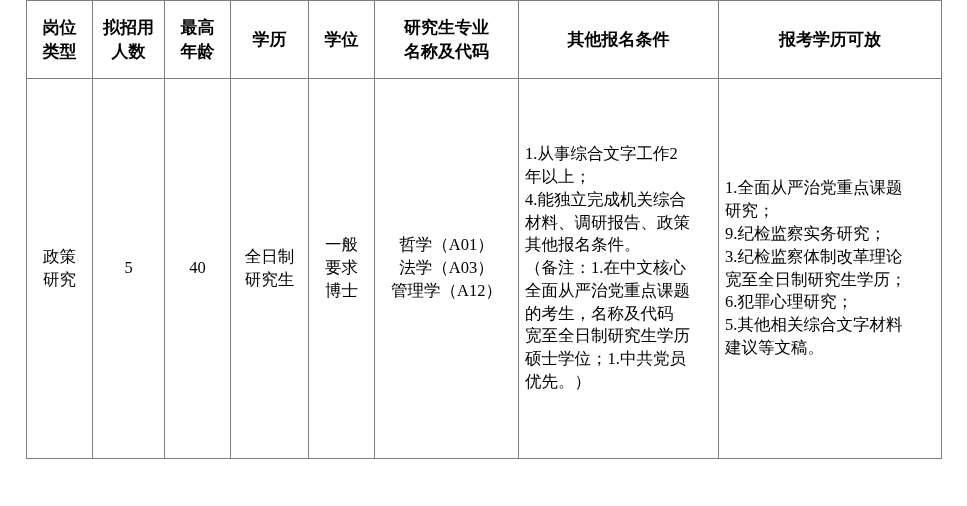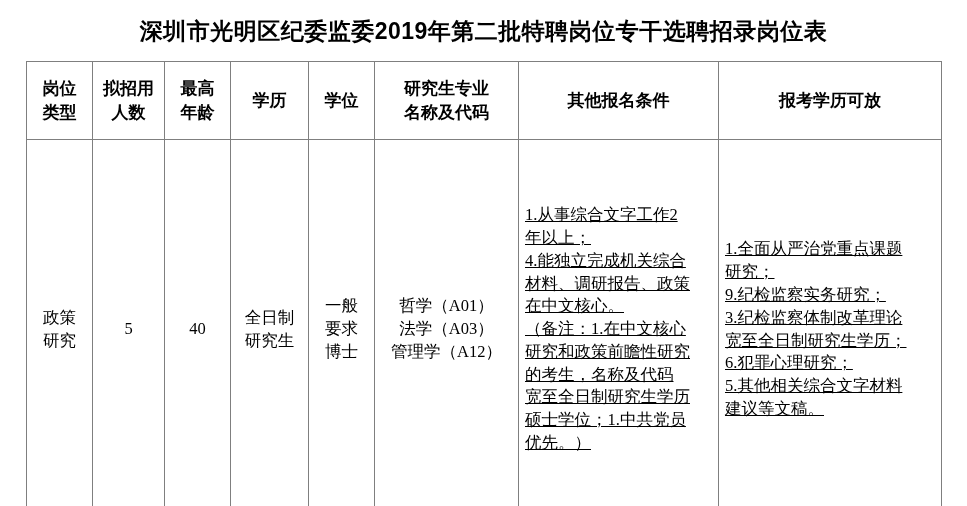--- a/index.html
+++ b/index.html
@@ -78,29 +78,27 @@
   .body-row td {
     height: 380px;
   }
   .para {
     display: block;
   }
   .para.gap {
   }
   .nowrap-lines span {
     display: block;
-    text-decoration: underline;
   }
 </style>
 </head>
 <body>
 
 <div class="page">
 
-  <div class="doc-title">深圳市光明区纪委监委2019年第二批特聘岗位专干选聘招录岗位表</div>
 
   <div class="table-wrap">
     <table class="jobs">
       <colgroup>
         <col class="col-type">
         <col class="col-count">
         <col class="col-age">
         <col class="col-edu">
         <col class="col-degree">
         <col class="col-major">
@@ -184,25 +182,25 @@
               <span>法学（A03）</span>
               <span>管理学（A12）</span>
             </span>
           </td>
           <td class="c-left">
             <span class="para nowrap-lines">
               <span>1.从事综合文字工作2</span>
               <span>年以上；</span>
               <span>4.能独立完成机关综合</span>
               <span>材料、调研报告、政策</span>
-              <span>在中文核心。</span>
+              <span>其他报名条件。</span>
             </span>
             <span class="para gap nowrap-lines">
               <span>（备注：1.在中文核心</span>
-              <span>研究和政策前瞻性研究</span>
+              <span>全面从严治党重点课题</span>
               <span>的考生，名称及代码</span>
               <span>宽至全日制研究生学历</span>
               <span>硕士学位；1.中共党员</span>
               <span>优先。）</span>
             </span>
           </td>
           <td class="c-left">
             <span class="para nowrap-lines">
               <span>1.全面从严治党重点课题</span>
               <span>研究；</span>

